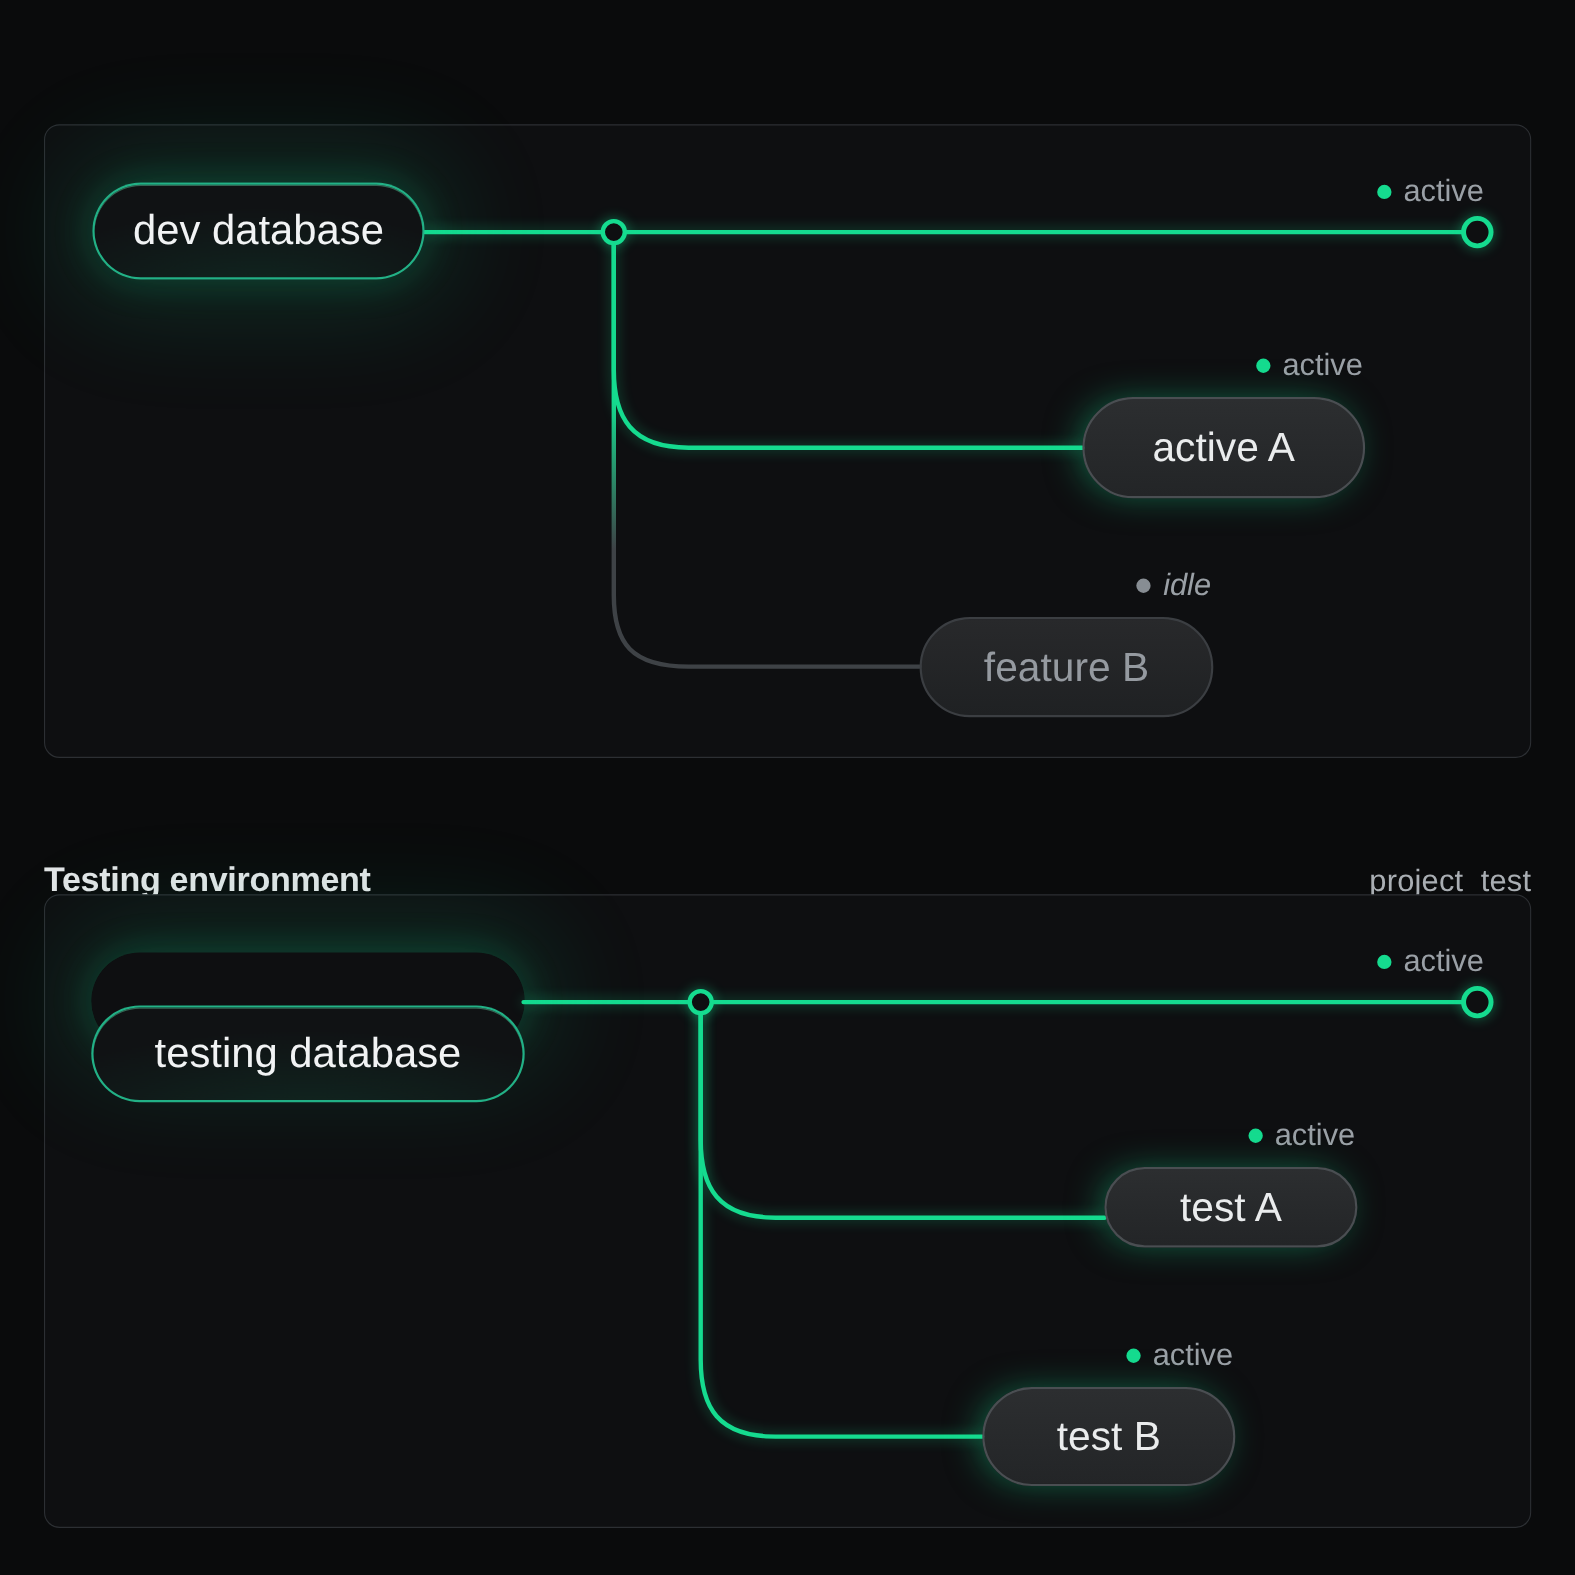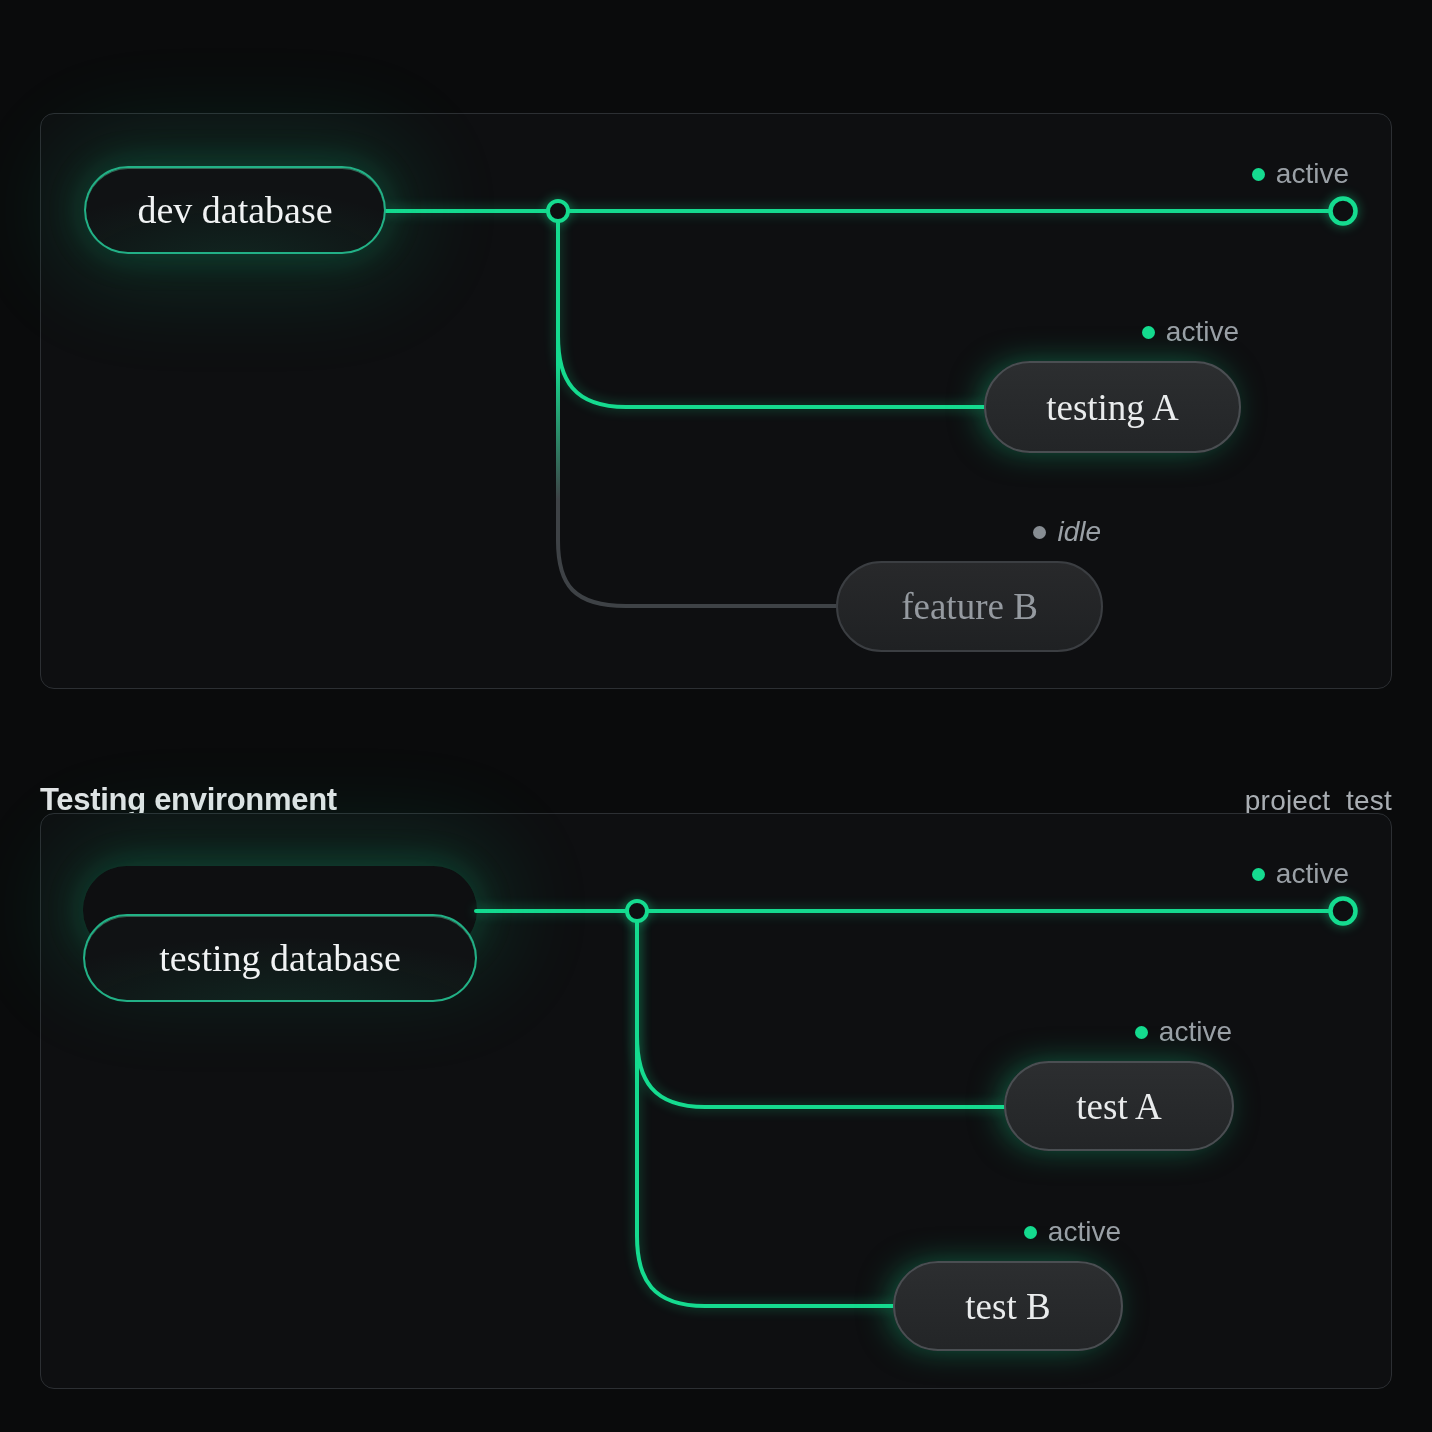--- a/index.html
+++ b/index.html
@@ -12,21 +12,21 @@
   .project-label{font-size:28px;font-weight:400;color:#A9AEB3;letter-spacing:0.2px;}
 
   .panel{position:absolute;left:40px;width:1350px;height:574px;background:#0E0F11;
     border:1px solid #2C2F33;border-radius:14px;}
 
   .panel svg{position:absolute;left:0;top:0;pointer-events:none;}
   .glow-line{filter:drop-shadow(0 0 6px rgba(21,219,143,0.45));}
 
   .pill{position:absolute;display:flex;align-items:center;justify-content:center;
     border-radius:999px;box-sizing:border-box;white-space:nowrap;}
-  .pill .pill-label{position:relative;z-index:2;font-family:Liberation Serif, serif;}
+  .pill .pill-label{position:relative;z-index:2;}
 
   .pill.db{background:radial-gradient(120% 160% at 50% 120%, rgba(21,219,143,0.10), rgba(10,12,12,0) 60%),#101214;
     border:2px solid rgba(38,205,154,0.85);color:#F1F3F4;font-size:38px;
     box-shadow:inset 0 1px 0 rgba(120,255,200,0.35);}
   .db-glow{position:absolute;border-radius:999px;
     box-shadow:0 0 95px 32px rgba(21,219,143,0.13), 0 0 34px 4px rgba(21,219,143,0.18);}
 
   .pill.branch{background:linear-gradient(180deg,#2C2E30,#232527);
     border:2px solid #4A4E52;color:#EAECED;font-size:37px;}
   .pill.branch.active{box-shadow:-6px 0 34px -6px rgba(21,219,143,0.5);}
@@ -68,21 +68,21 @@
     <div class="status" style="right:42px;top:44px;">
       <span class="dot active"></span>
       <span class="status-text">active</span>
     </div>
 
     <div class="status" style="right:152px;top:202px;">
       <span class="dot active"></span>
       <span class="status-text">active</span>
     </div>
     <div class="pill branch active" style="left:943px;top:247px;width:257px;height:92px;">
-      <span class="pill-label">testing A</span>
+      <span class="pill-label">active A</span>
     </div>
 
     <div class="status" style="right:290px;top:402px;font-style:italic;">
       <span class="dot idle"></span>
       <span class="status-text">idle</span>
     </div>
     <div class="pill branch idle" style="left:795px;top:447px;width:267px;height:91px;">
       <span class="pill-label">feature B</span>
     </div>
   </div>
@@ -108,21 +108,21 @@
 
     <div class="status" style="right:42px;top:44px;">
       <span class="dot active"></span>
       <span class="status-text">active</span>
     </div>
 
     <div class="status" style="right:159px;top:202px;">
       <span class="dot active"></span>
       <span class="status-text">active</span>
     </div>
-    <div class="pill branch active" style="left:963px;top:247px;width:230px;height:90px;">
+    <div class="pill branch active" style="left:963px;top:247px;width:230px;height:73px;">
       <span class="pill-label">test A</span>
     </div>
 
     <div class="status" style="right:270px;top:402px;">
       <span class="dot active"></span>
       <span class="status-text">active</span>
     </div>
     <div class="pill branch active" style="left:852px;top:447px;width:230px;height:90px;">
       <span class="pill-label">test B</span>
     </div>

